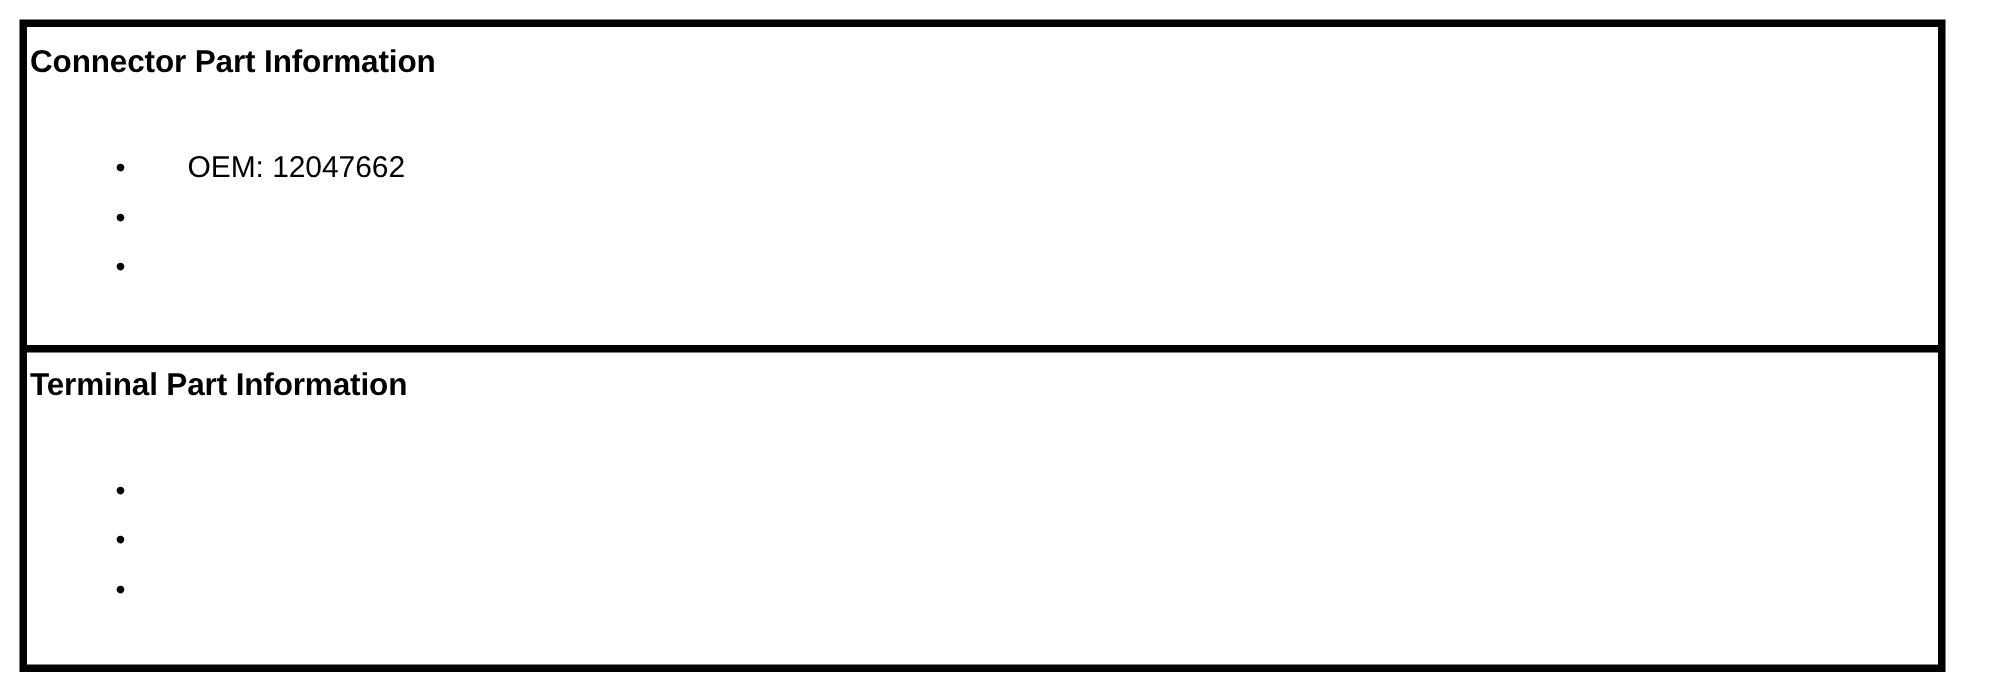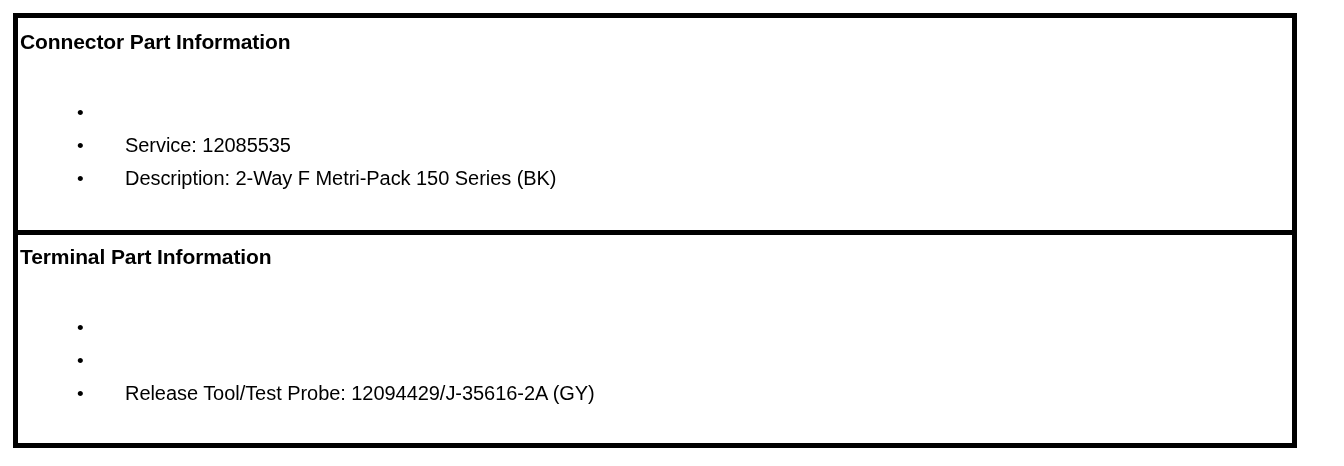--- a/index.html
+++ b/index.html
@@ -111,30 +111,29 @@
   <div class="spec-table">
 
     <section class="spec-section spec-section--connector">
 
       <h2 class="section-title">Connector Part Information</h2>
 
       <ul class="bullet-list">
 
         <li class="bullet-item">
           <span class="bullet-marker">•</span>
+          <span class="bullet-text">OEM: 12047662</span>
         </li>
 
         <li class="bullet-item">
           <span class="bullet-marker">•</span>
-          <span class="bullet-text">Service: 12085535</span>
         </li>
 
         <li class="bullet-item">
           <span class="bullet-marker">•</span>
-          <span class="bullet-text">Description: 2-Way F Metri-Pack 150 Series (BK)</span>
         </li>
 
       </ul>
     </section>
 
     <section class="spec-section spec-section--terminal">
 
       <h2 class="section-title">Terminal Part Information</h2>
 
       <ul class="bullet-list">
@@ -142,20 +141,19 @@
         <li class="bullet-item">
           <span class="bullet-marker">•</span>
         </li>
 
         <li class="bullet-item">
           <span class="bullet-marker">•</span>
         </li>
 
         <li class="bullet-item">
           <span class="bullet-marker">•</span>
-          <span class="bullet-text">Release Tool/Test Probe: 12094429/J-35616-2A (GY)</span>
         </li>
 
       </ul>
     </section>
 
   </div>
 </div>
 
 </body></html>

